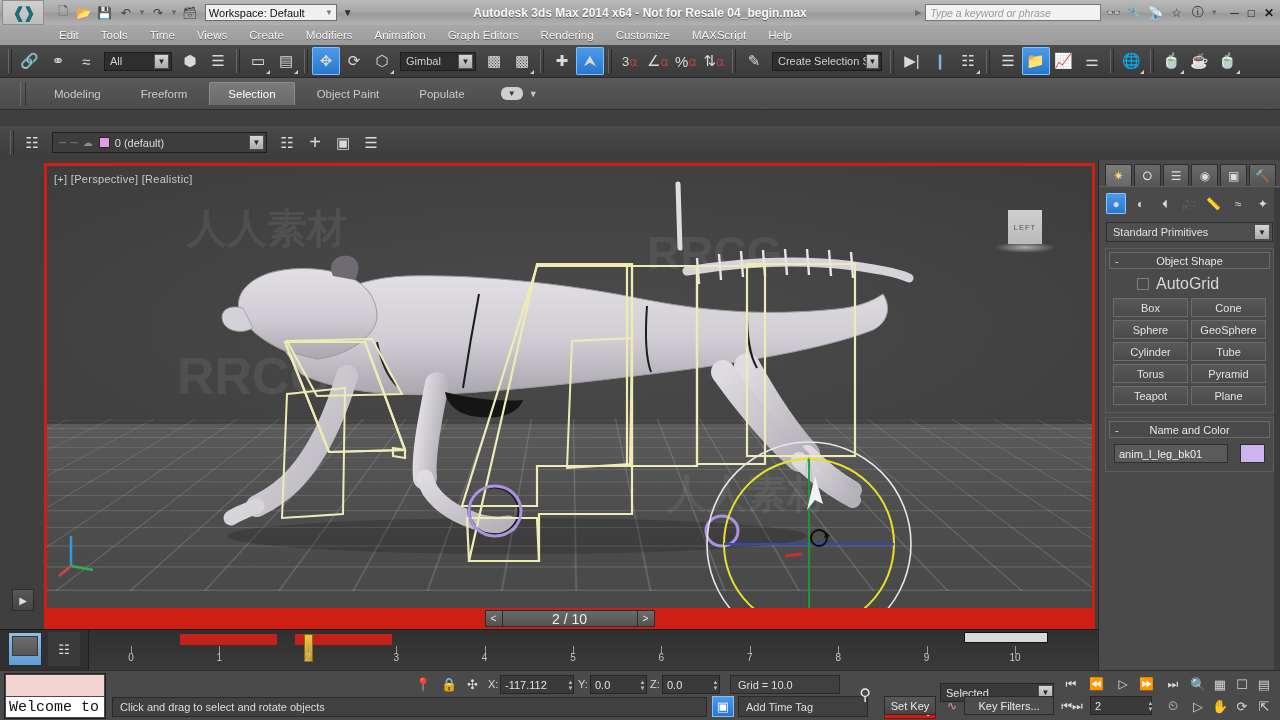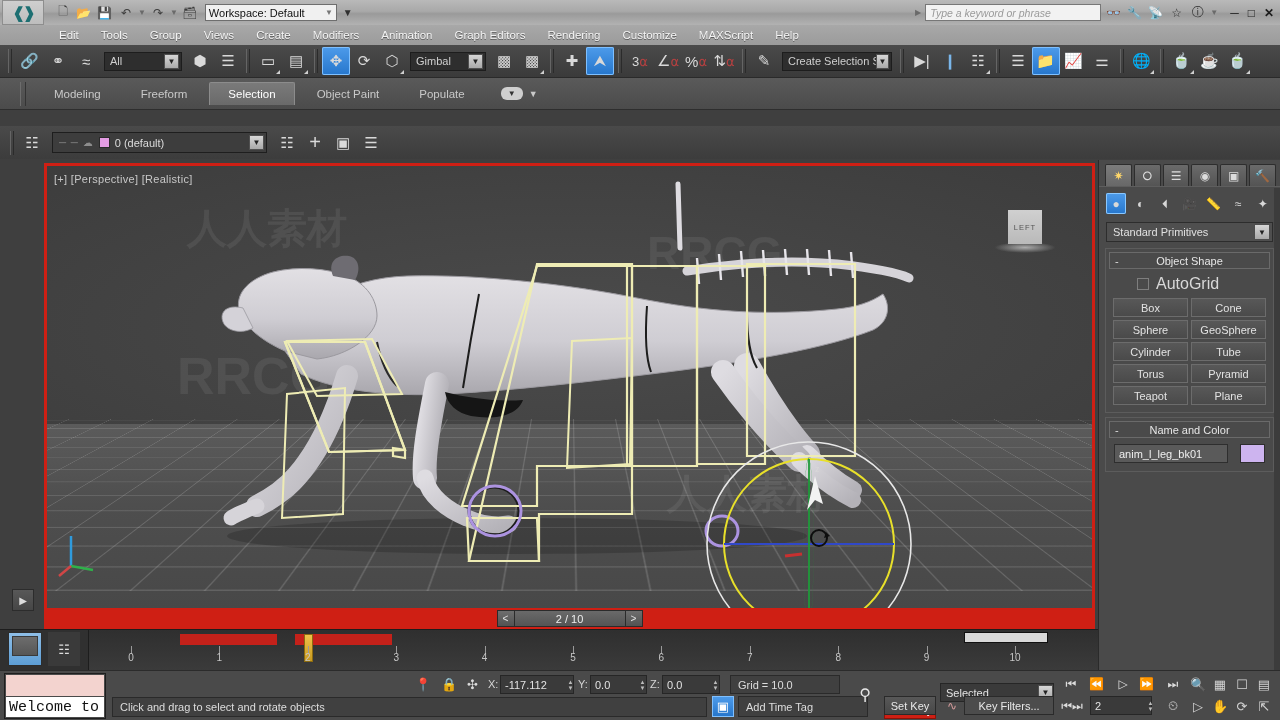--- a/index.html
+++ b/index.html
@@ -172,23 +172,23 @@
     position:absolute; left:44px; top:608px; width:1051px; height:21px;
     background:#cf1f14; display:flex; align-items:center; justify-content:center;
   }
   .ts-widget { display:flex; align-items:stretch; height:17px; }
   .ts-arrow {
     width:18px; background: linear-gradient(180deg,#6e6e6e,#525252);
     border:1px solid #2b2b2b; color:#e4e4e4; font-size:10px;
     display:flex;align-items:center;justify-content:center;
   }
   .ts-center {
-    width:110px; background: linear-gradient(180deg,#6a6a6a,#545454);
+    width:134px; background: linear-gradient(180deg,#6a6a6a,#545454);
     border-top:1px solid #2b2b2b;border-bottom:1px solid #2b2b2b;
-    color:#eee; font-size:11px; display:flex;align-items:center;justify-content:center;
+    color:#eee; font-size:14px; display:flex;align-items:center;justify-content:center;
   }
   .vp-play-btn {
     position:absolute; left:12px; top:589px; width:22px; height:22px;
     background: linear-gradient(180deg,#585858,#464646); border:1px solid #2c2c2c;
     display:flex;align-items:center;justify-content:center; color:#ddd; font-size:10px;
   }
 
   
   .trackbar {
     position:absolute; left:0; top:629px; width:1280px; height:41px;
@@ -334,20 +334,21 @@
       <div class="tb-sep">▼</div>
       <div class="tb-ico">↷</div>
       <div class="tb-sep">▼</div>
       <div class="tb-ico">🗃</div>
     </div>
     <div class="ws-box">
       <span>Workspace: Default</span>
       <span class="arrow">▼</span>
     </div>
     <div class="ws-drop">▼</div>
+    <div class="title-text">Autodesk 3ds Max  2014 x64  - Not for Resale   04_begin.max</div>
     <div class="tb-right">
       <span class="tb-sep">▶</span>
       <div class="kw-search">
         <span>Type a keyword or phrase</span>
       </div>
       <div class="hico">👓</div>
       <div class="hico">🔧</div>
       <div class="hico">📡</div>
       <div class="hico">☆</div>
       <div class="hico">ⓘ</div>
@@ -356,38 +357,38 @@
         <span>─</span>
         <span>□</span>
         <span>✕</span>
       </div>
     </div>
   </div>
 
   <div class="menubar">
     <div class="mi">Edit</div>
     <div class="mi">Tools</div>
-    <div class="mi">Group</div>
+    <div class="mi">Time</div>
     <div class="mi">Views</div>
     <div class="mi">Create</div>
     <div class="mi">Modifiers</div>
     <div class="mi">Animation</div>
     <div class="mi">Graph Editors</div>
     <div class="mi">Rendering</div>
     <div class="mi">Customize</div>
     <div class="mi">MAXScript</div>
     <div class="mi">Help</div>
   </div>
 
   <div class="maintb">
     <div class="grip"></div>
     <div class="tool">🔗</div>
     <div class="tool">⚭</div>
     <div class="tool">≈</div>
-    <div class="combo" style="width:78px;margin:12px 4px;">
+    <div class="combo" style="width:68px;margin:12px 4px;">
       <span>All</span>
       <span class="btn">▼</span>
     </div>
     <div class="tool">⬢</div>
     <div class="tool">☰</div>
     <div class="grip"></div>
     <div class="tool">▭<span class="cnr"></span></div>
     <div class="tool">▤<span class="cnr"></span></div>
     <div class="grip"></div>
     <div class="tool on">✥</div>

